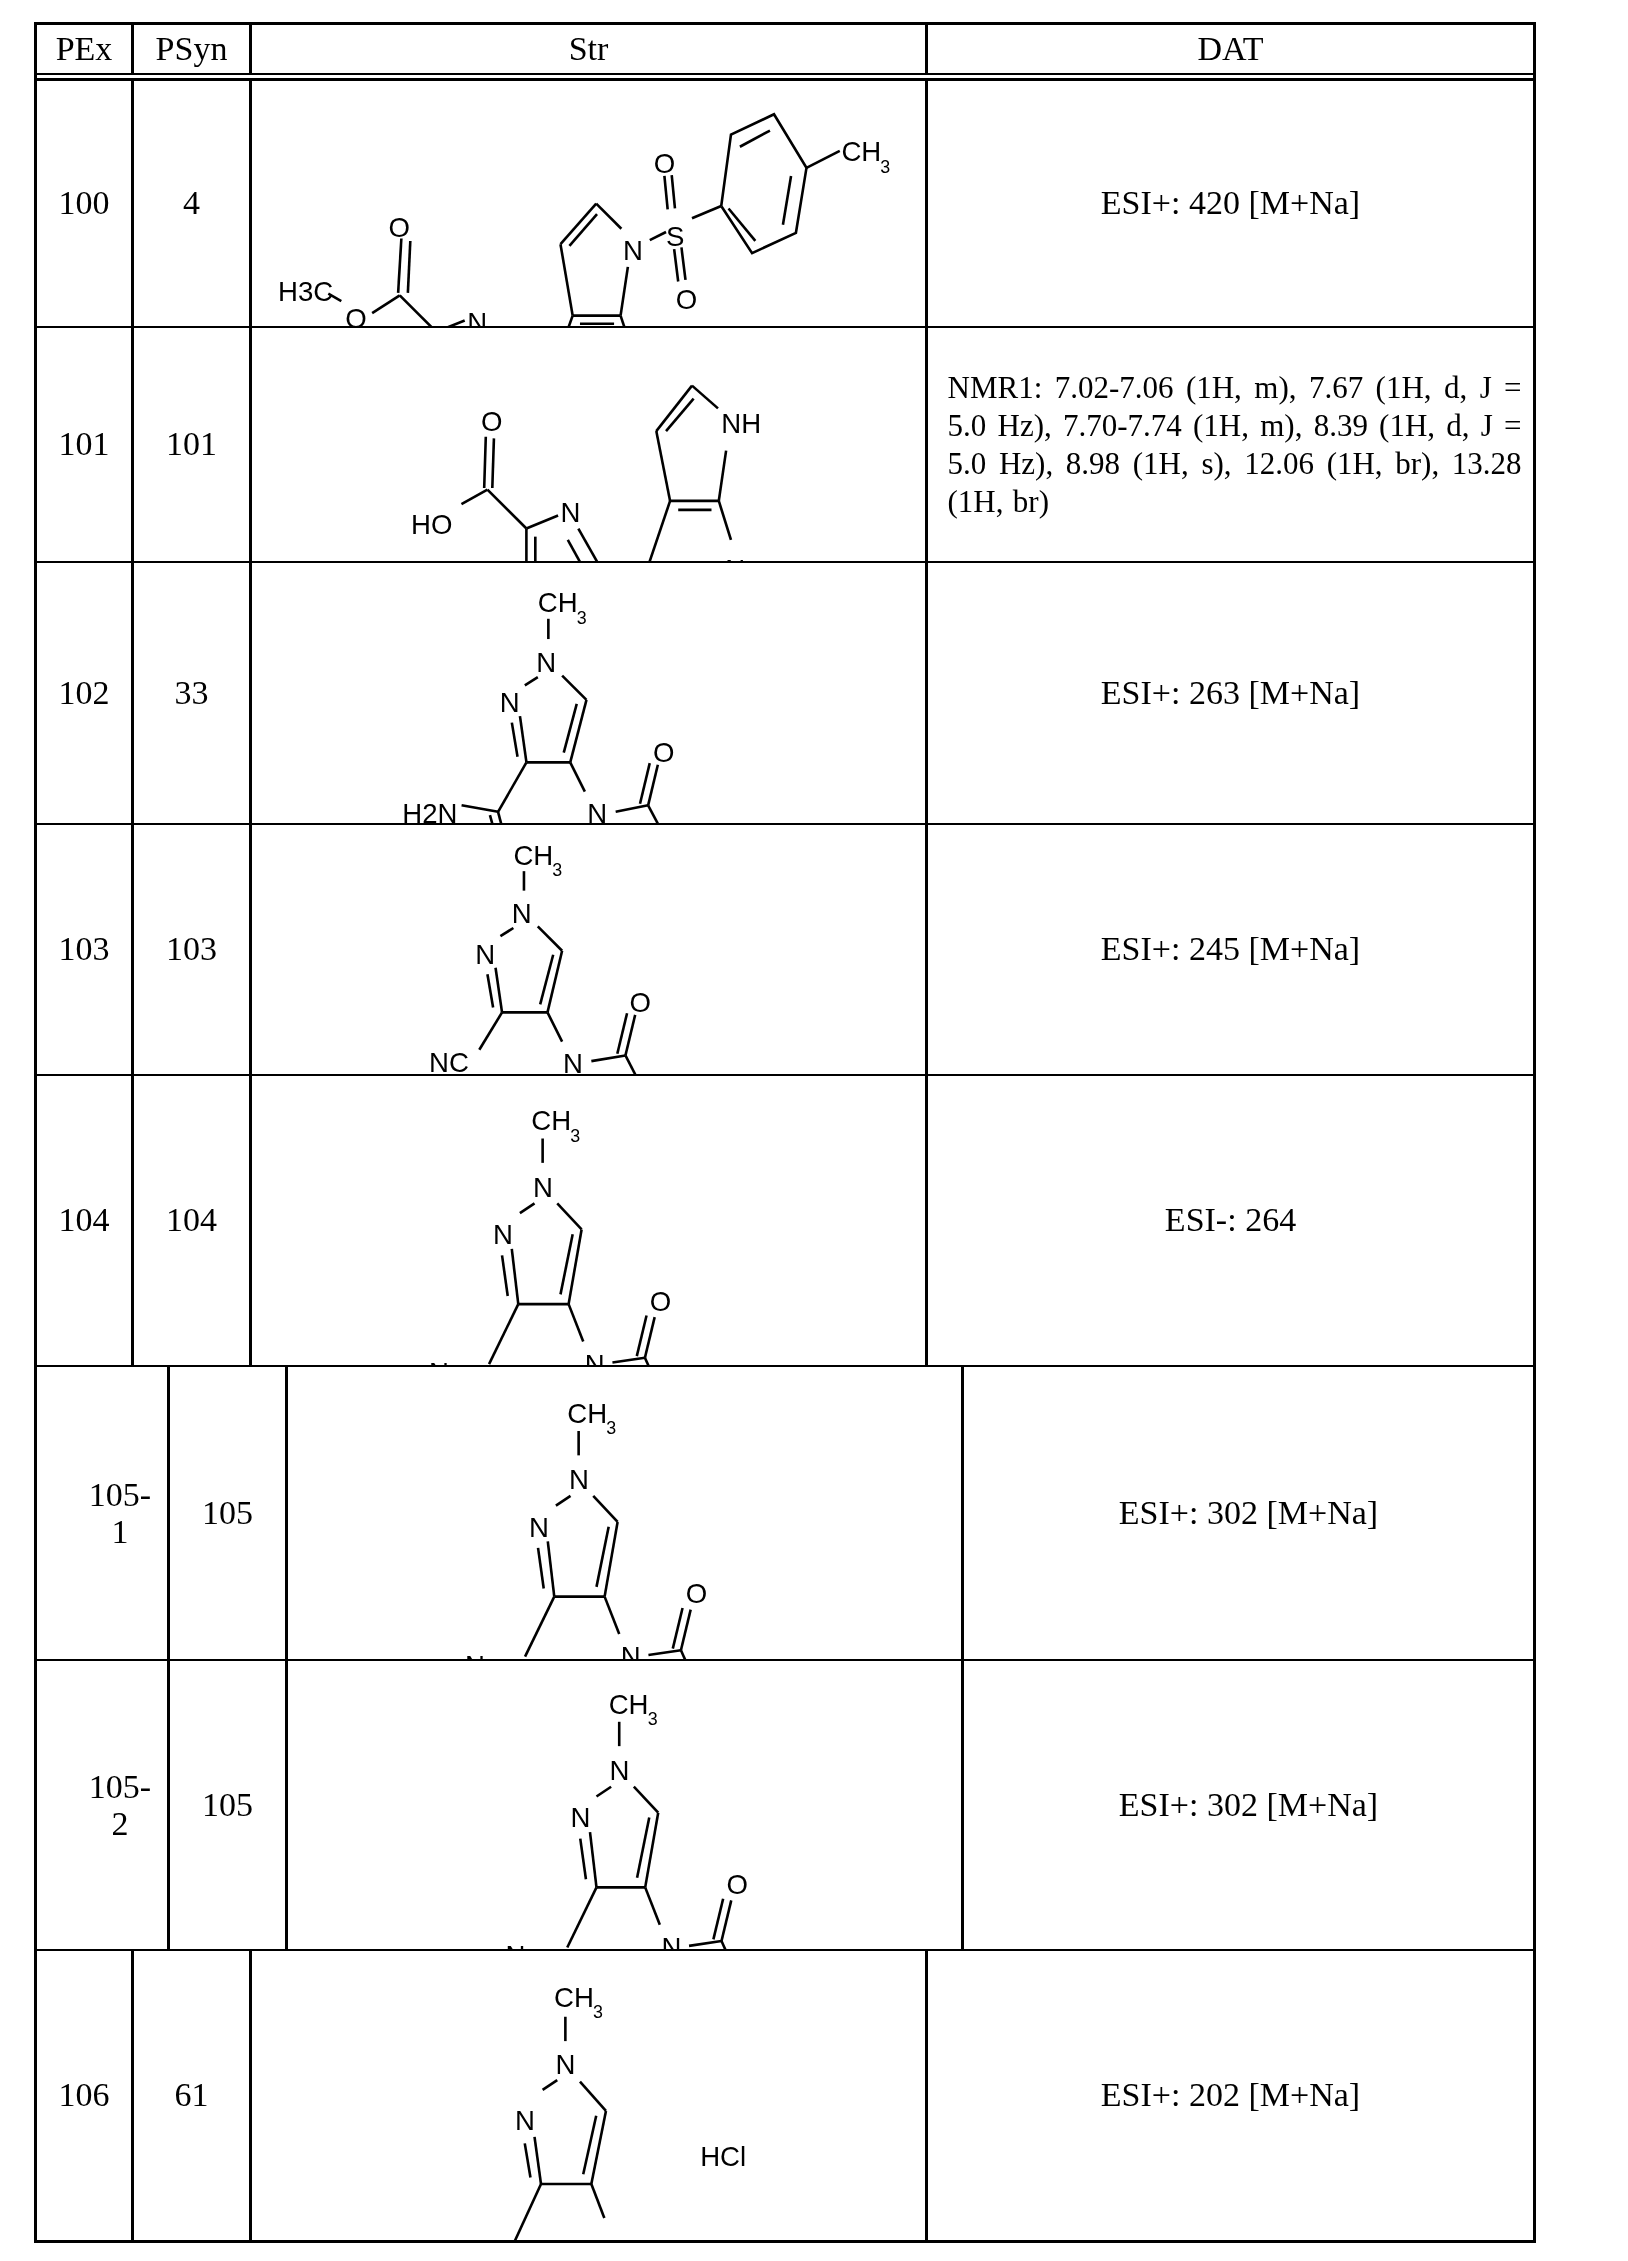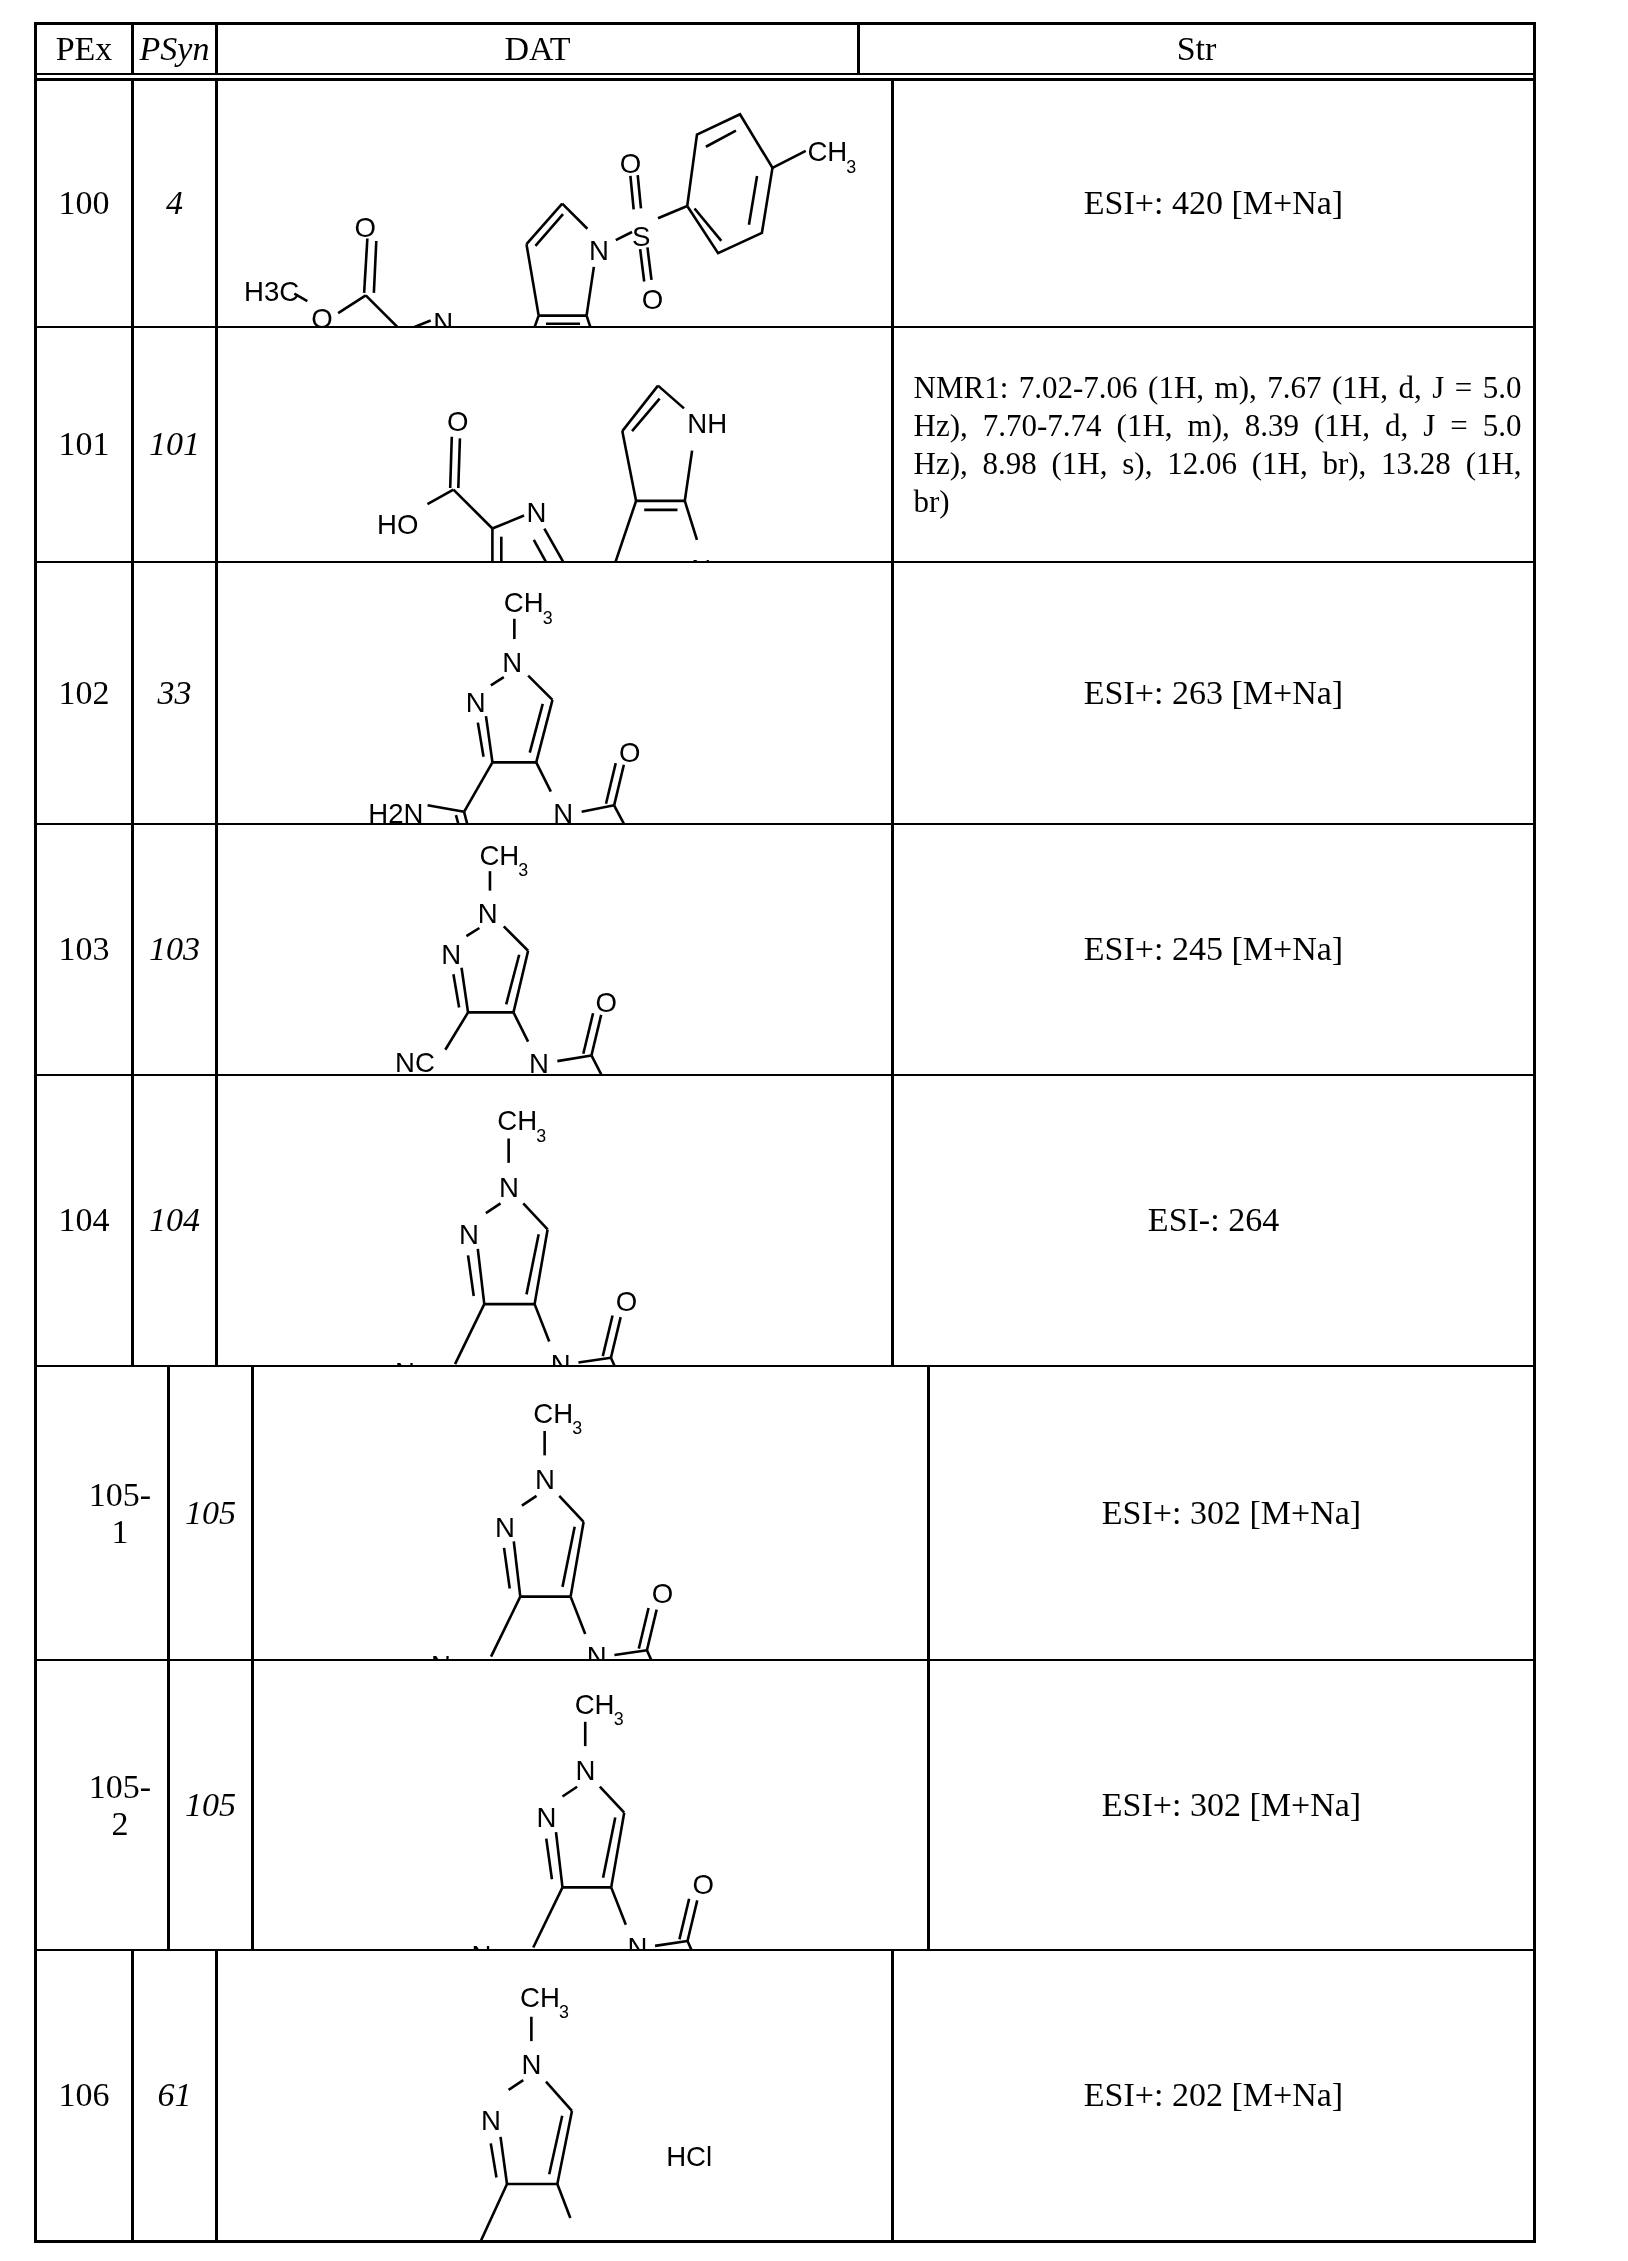--- a/index.html
+++ b/index.html
@@ -6,39 +6,39 @@
   body { width:1629px; height:2261px; position:relative; overflow:hidden; }
   .tbl { position:absolute; left:34px; top:22px; width:1502px; border:3.2px solid #000; box-sizing:border-box; }
   .row { display:flex; box-sizing:border-box; border-top:2.4px solid #000; }
   .row.first { border-top:none; }
   .row.hdr { height:50px; border-bottom:2.4px solid #000; }
   .row.hdr + .row { border-top:3.2px solid #000; margin-top:3.2px; }
   .cell { box-sizing:border-box; border-left:3.2px solid #000; display:flex; align-items:center; justify-content:center; text-align:center;
           font-family:"Liberation Serif","DejaVu Serif",serif; font-size:34px; color:#000; line-height:1.2; }
   .cell:first-child { border-left:none; }
   .c-pex { width:94px; }
-  .c-psyn { width:84px;font-style:italic; }
+  .c-psyn { width:118px; }
   .c-str { width:676px; padding:0; }
   .c-dat { flex:1; }
   .dat-para { text-align:justify; text-align-last:left; padding:0 11.4px 0 19.5px; font-size:31px; line-height:1.22; word-spacing:1.6px; }
   .pex-txt { line-height:1.1;margin-left:36px; }
   svg { display:block; }
   svg text { font-family:"Liberation Sans","DejaVu Sans",sans-serif; fill:#000; }
   svg line, svg polyline, svg path { stroke:#000; stroke-width:3.2; fill:none; stroke-linecap:butt; }
 </style>
 </head>
 <body>
 
 <div class="tbl">
 
   <div class="row first hdr">
     <div class="cell c-pex">PEx</div>
     <div class="cell c-psyn">PSyn</div>
+    <div class="cell c-str">Str</div>
     <div class="cell c-dat">DAT</div>
-    <div class="cell c-str">Str</div>
   </div>
 
   <div class="row" style="height:248px">
     <div class="cell c-pex">100</div>
     <div class="cell c-psyn">4</div>
     <div class="cell c-str">
       <svg width="673" height="248" viewBox="0 0 829 305" aria-label="methyl 2-[1-(4-methylphenylsulfonyl)-1H-pyrrolo[2,3-b]pyridin-4-yl]oxazole-4-carboxylate" style="font-size:42px">
 
         <text x="32" y="283" font-size="0"></text>
         <text x="32" y="272" font-size="0"></text>

